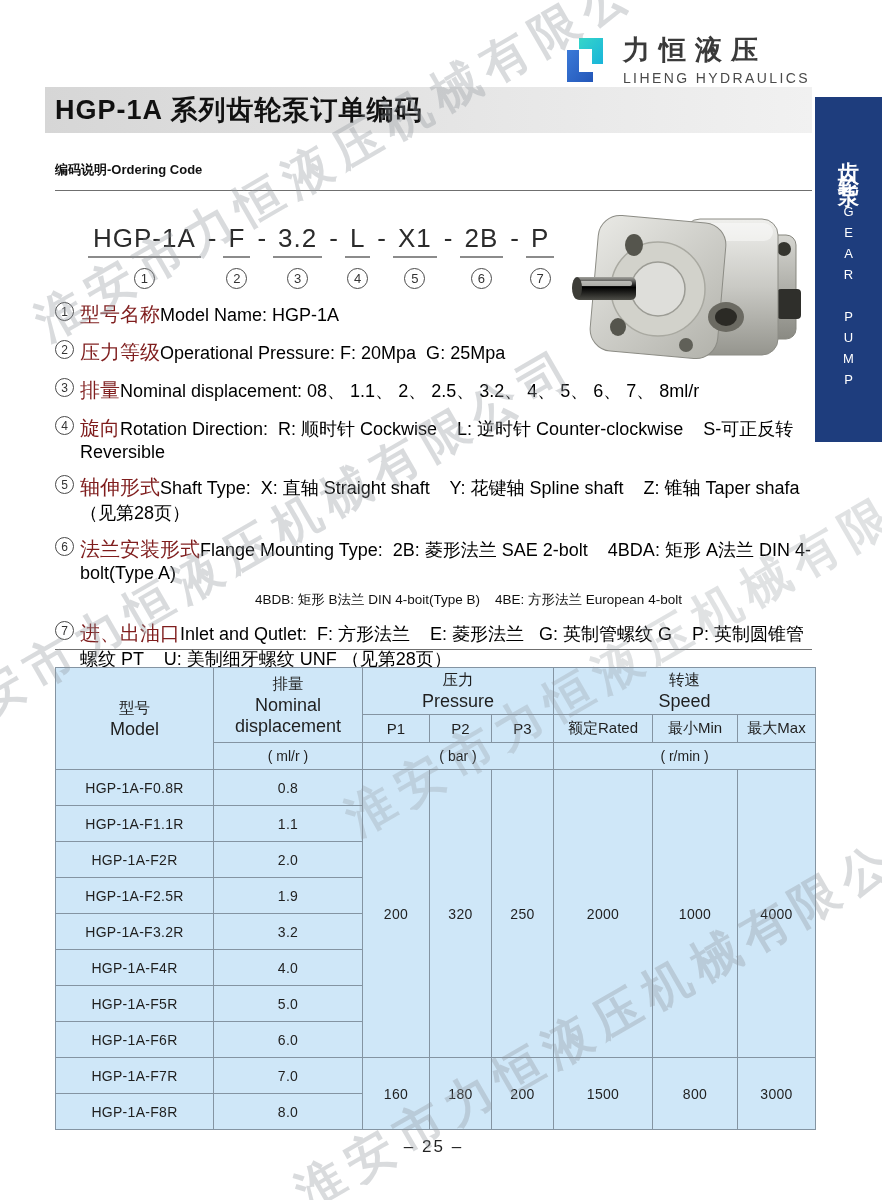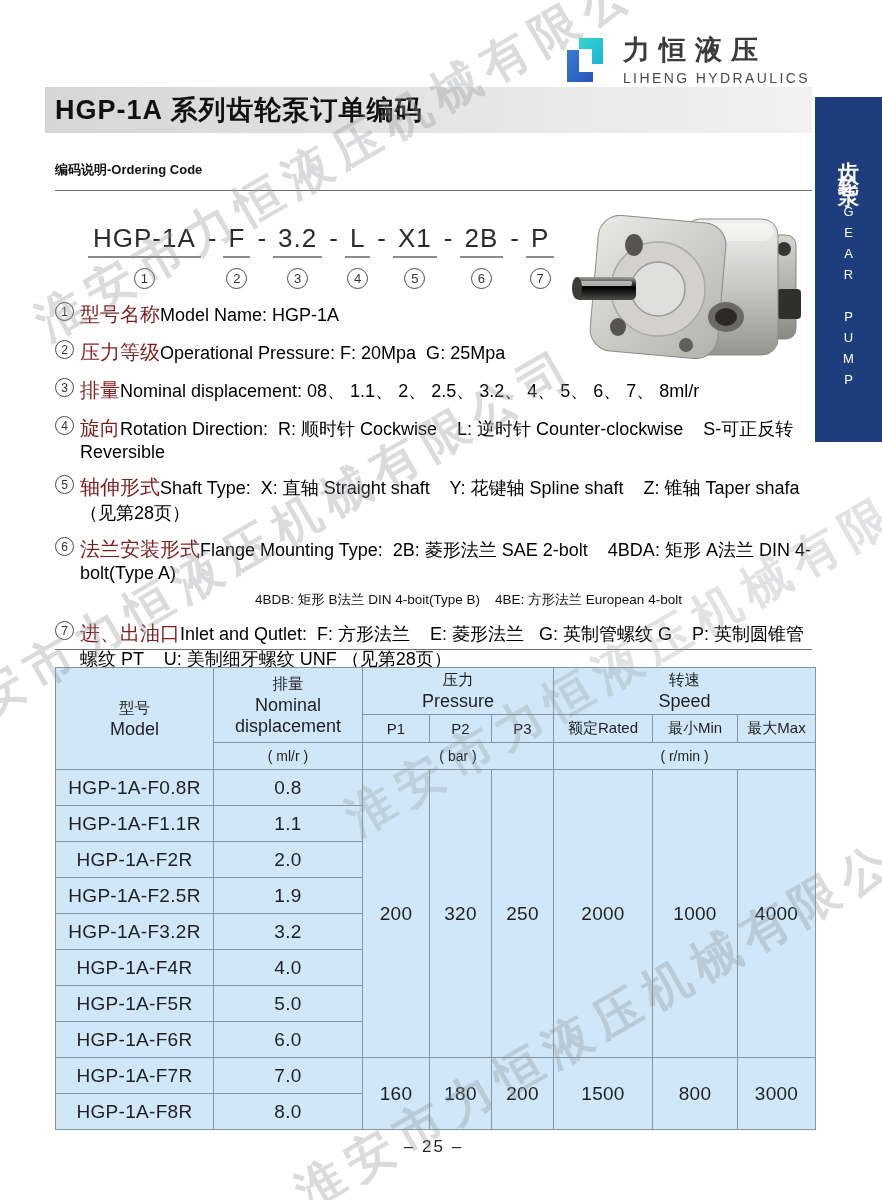--- a/index.html
+++ b/index.html
@@ -70,21 +70,21 @@
   
   .tech-table { position:absolute; left:55px; top:667px; width:760px; border-collapse:collapse;
                 table-layout:fixed; z-index:2; }
   .tech-table td { border:1px solid #8494a2; background:#cfe7f8; text-align:center;
                    vertical-align:middle; color:#1f1f1f; }
   .tech-table .h-cn { font-size:15.5px; }
   .tech-table .h-en { font-size:18px; }
   .tech-table .hdr { height:47px; }
   .tech-table .hdr2 { height:28px; font-size:15px; }
   .tech-table .hdr3 { height:27px; font-size:14px; }
-  .tech-table .drow { height:36px; font-size:19px; letter-spacing:.3px; }
+  .tech-table .drow { height:36px; font-size:14px; letter-spacing:.3px; }
   .wrap-narrow { display:inline-block; width:122px; }
 
   .pagenum { position:absolute; left:55px; top:1137px; width:757px; text-align:center;
              font-size:17px; color:#222; letter-spacing:2px; z-index:2; }
 </style>
 </head>
 <body>
 
 <div id="page">
 

